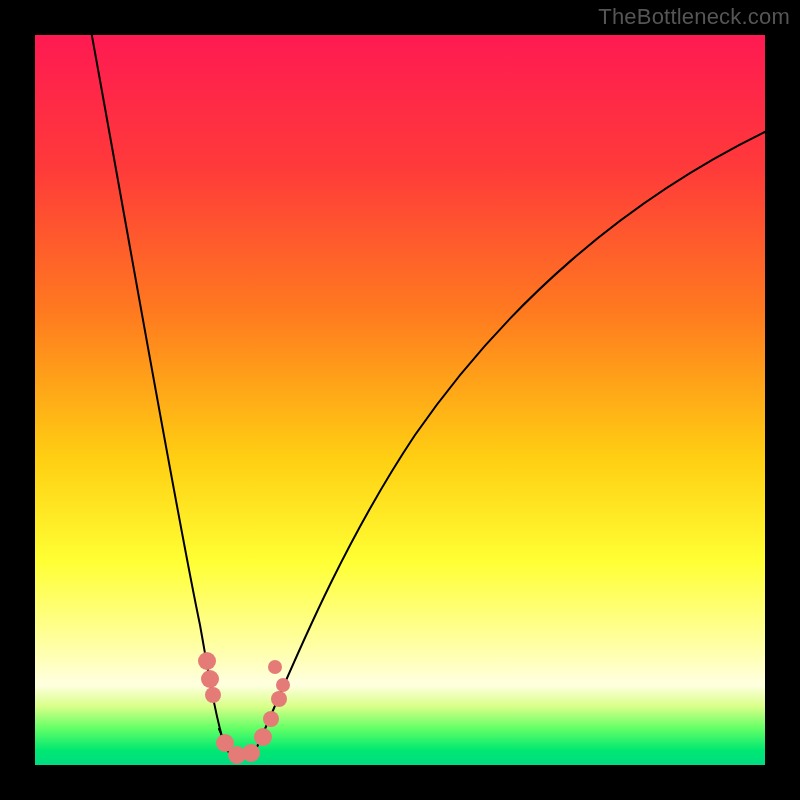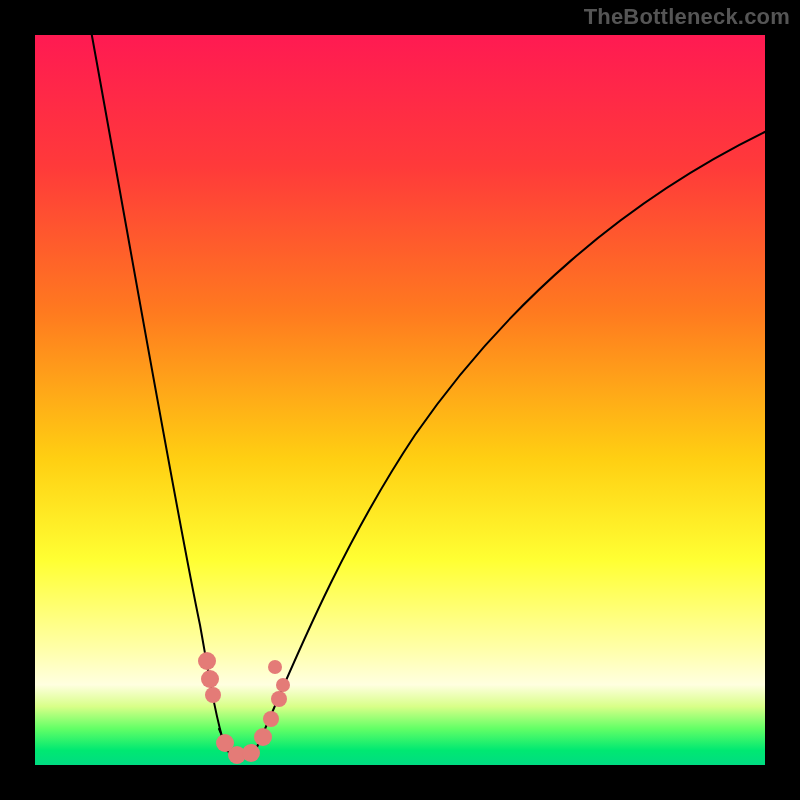--- a/index.html
+++ b/index.html
@@ -16,21 +16,21 @@
     width: 800px;
     height: 800px;
     background: #000;
   }
   .watermark {
     position: absolute;
     top: 4px;
     right: 10px;
     color: #555;
     font-size: 22px;
-    font-weight: 700;
+    font-weight: 400;
     letter-spacing: 0.2px;
     z-index: 50;
     user-select: none;
   }
   .plot-area {
     position: absolute;
     left: 35px;
     top: 35px;
     width: 730px;
     height: 730px;

